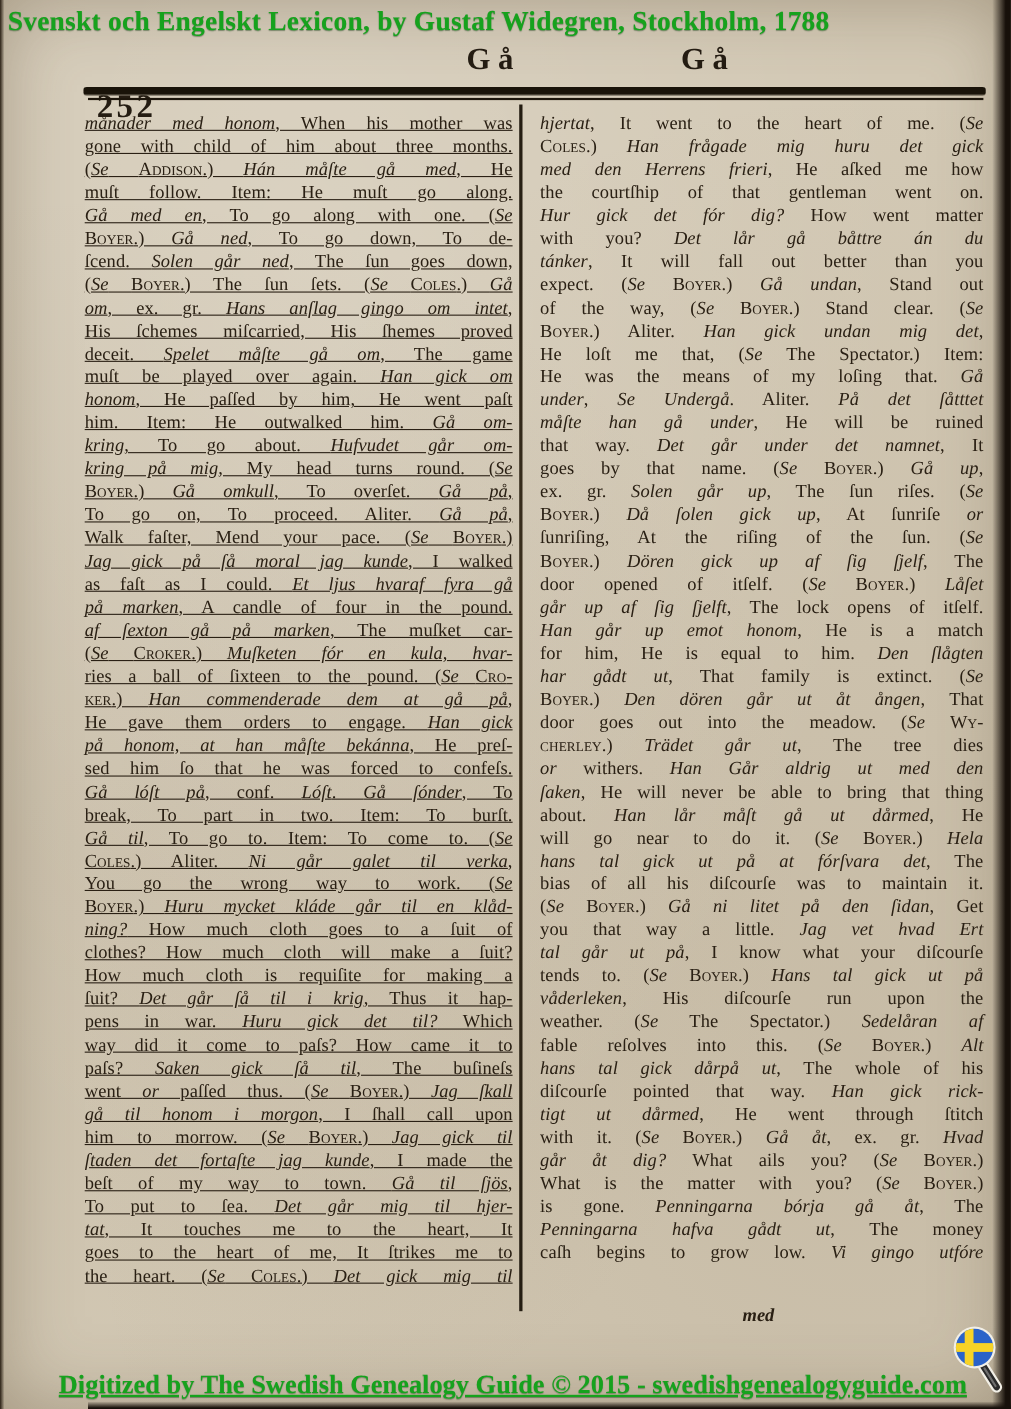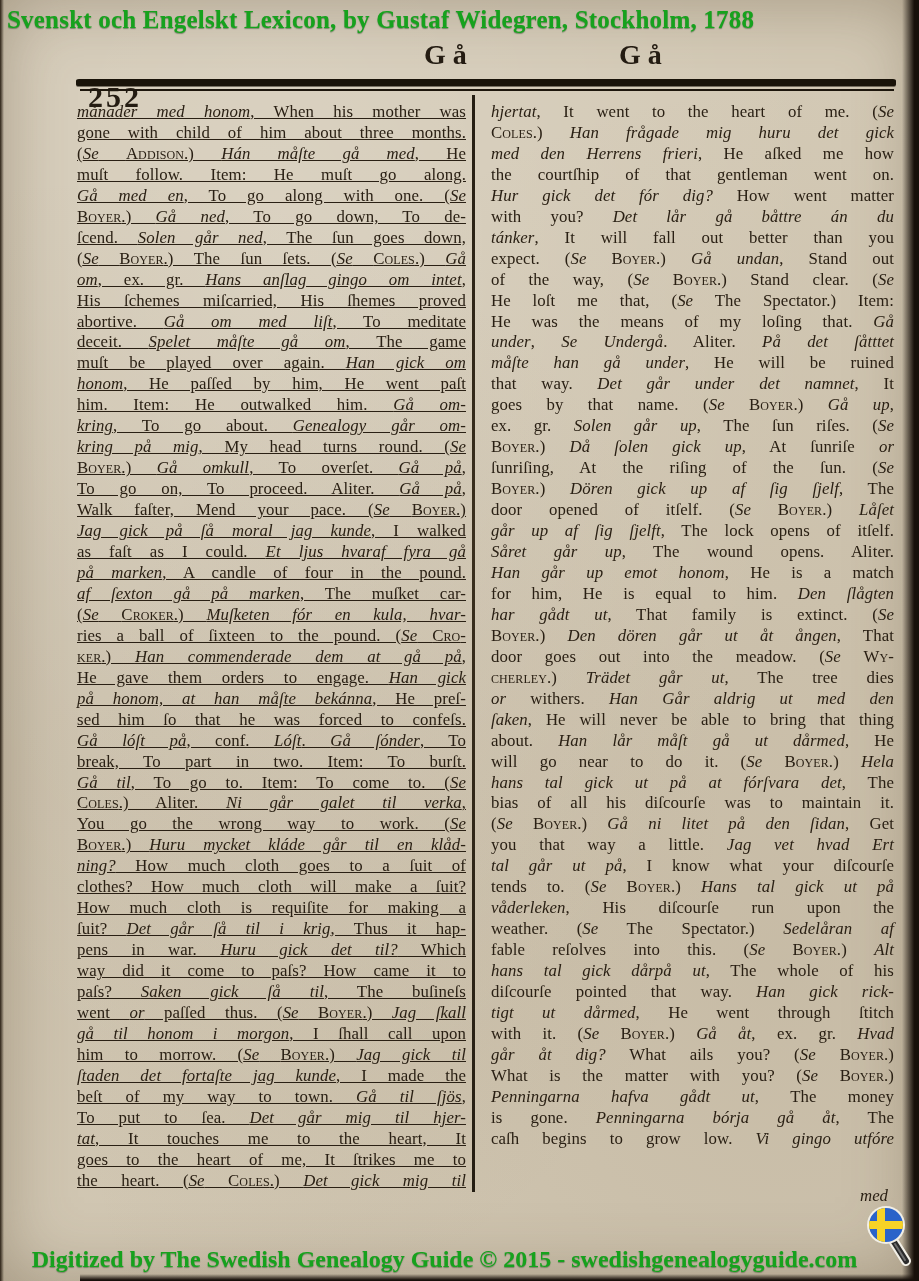--- a/index.html
+++ b/index.html
@@ -18,22 +18,22 @@
   
   .edge-left{position:absolute;left:0;top:0;bottom:0;width:4px;
     background:linear-gradient(to right,#2b2115,rgba(43,33,21,0));}
   .edge-right{position:absolute;right:0;top:0;bottom:0;width:17px;
     background:linear-gradient(to right,rgba(20,14,8,0),#17100a 72%);}
   .edge-bottom{position:absolute;left:80px;right:0;bottom:0;height:7px;
     background:linear-gradient(to bottom,rgba(20,14,8,0),#17100a 85%);}
   
   .ov-title{position:absolute;left:7px;top:6px;font-size:25px;font-weight:bold;
     color:#16a21d;text-shadow:0 1px 1px rgba(20,60,20,.45);letter-spacing:.2px;}
-  .ov-footer{position:absolute;left:0;right:30px;bottom:8px;text-align:center;
-    font-size:24px;font-weight:bold;color:#16a21d;text-shadow:0 1px 1px rgba(20,60,20,.4);}
+  .ov-footer{position:absolute;left:0;right:40px;bottom:8px;text-align:right;
+    font-size:24px;font-weight:bold;color:#16a21d;text-shadow:0 1px 1px rgba(20,60,20,.4);text-decoration:underline;}
   
   .pg-num{position:absolute;left:88px;top:44px;font-size:30px;font-weight:bold;
     letter-spacing:3px;color:#241c12;margin-top:36px;}
   .rh{position:absolute;top:39px;font-size:28px;font-weight:bold;color:#241c12;letter-spacing:7px;}
   .rh-left{left:424px;}
   .rh-right{left:619px;}
   
   .head-rule{position:absolute;left:76px;right:23px;top:79px;height:7px;
     background:#191309;border-radius:3px/2px;box-shadow:0 1px 0 rgba(25,19,9,.5);}
   .head-rule:after{content:"";position:absolute;left:4px;right:2px;top:10px;height:2px;
@@ -41,22 +41,22 @@
   .col-divider{position:absolute;left:472px;top:95px;bottom:89px;width:3px;
     background:linear-gradient(to bottom,#241d12,#3a2f1e 40%,#241d12);}
   
   .col{position:absolute;top:102px;font-size:16.8px;line-height:20.95px;color:#2a2014;}
   .col-left{left:77px;width:389px;text-decoration:underline;}
   .col-right{left:491px;width:403px;}
   .tline{text-align:justify;text-align-last:justify;-moz-text-align-last:justify;
     white-space:nowrap;letter-spacing:.1px;}
   .tline .it{font-style:italic;}
   .tline .sc{font-variant:small-caps;}
-  .catchword{position:absolute;left:491px;width:403px;top:1186px;text-align:right;
-    font-size:16.8px;font-style:italic;font-weight:normal;color:#2a2014;padding-right:6px;box-sizing:border-box;}
+  .catchword{position:absolute;left:491px;width:403px;top:1186px;text-align:center;
+    font-size:16.8px;font-style:italic;font-weight:bold;color:#2a2014;padding-right:6px;box-sizing:border-box;}
   
   .flag-icon{position:absolute;right:6px;bottom:14px;width:48px;height:64px;}
 </style>
 </head>
 <body>
 
 <div id="page">
 
   <div class="edge-left"></div>
   <div class="edge-right"></div>
@@ -75,26 +75,25 @@
       <div class="tline"><span class="it">månader med honom</span>, When his mother was</div>
       <div class="tline">gone with child of him about three months.</div>
       <div class="tline">(<span class="it">Se</span> <span class="sc">Addison</span>.) <span class="it">Hán måſte gå med</span>, He</div>
       <div class="tline">muſt follow. Item: He muſt go along.</div>
       <div class="tline"><span class="it">Gå med en</span>, To go along with one. (<span class="it">Se</span></div>
       <div class="tline"><span class="sc">Boyer</span>.) <span class="it">Gå ned</span>, To go down, To de-</div>
       <div class="tline">ſcend. <span class="it">Solen går ned</span>, The ſun goes down,</div>
       <div class="tline">(<span class="it">Se</span> <span class="sc">Boyer</span>.) The ſun ſets. (<span class="it">Se</span> <span class="sc">Coles</span>.) <span class="it">Gå</span></div>
       <div class="tline"><span class="it">om</span>, ex. gr. <span class="it">Hans anſlag gingo om intet</span>,</div>
       <div class="tline">His ſchemes miſcarried, His ſhemes proved</div>
-      <div class="tline">abortive. <span class="it">Gå om med liſt</span>, To meditate</div>
       <div class="tline">deceit. <span class="it">Spelet måſte gå om</span>, The game</div>
       <div class="tline">muſt be played over again. <span class="it">Han gick om</span></div>
       <div class="tline"><span class="it">honom</span>, He paſſed by him, He went paſt</div>
       <div class="tline">him. Item: He outwalked him. <span class="it">Gå om-</span></div>
-      <div class="tline"><span class="it">kring</span>, To go about. <span class="it">Genealogy går om-</span></div>
+      <div class="tline"><span class="it">kring</span>, To go about. <span class="it">Hufvudet går om-</span></div>
       <div class="tline"><span class="it">kring på mig</span>, My head turns round. (<span class="it">Se</span></div>
       <div class="tline"><span class="sc">Boyer</span>.) <span class="it">Gå omkull</span>, To overſet. <span class="it">Gå på</span>,</div>
       <div class="tline">To go on, To proceed. Aliter. <span class="it">Gå på</span>,</div>
       <div class="tline">Walk faſter, Mend your pace. (<span class="it">Se</span> <span class="sc">Boyer</span>.)</div>
       <div class="tline"><span class="it">Jag gick på ſå moral jag kunde</span>, I walked</div>
       <div class="tline">as faſt as I could. <span class="it">Et ljus hvaraf fyra gå</span></div>
       <div class="tline"><span class="it">på marken</span>, A candle of four in the pound.</div>
       <div class="tline"><span class="it">af ſexton gå på marken</span>, The muſket car-</div>
       <div class="tline">(<span class="it">Se</span> <span class="sc">Croker</span>.) <span class="it">Muſketen fór en kula, hvar-</span></div>
       <div class="tline">ries a ball of ſixteen to the pound. (<span class="it">Se</span> <span class="sc">Cro</span>-</div>
@@ -128,33 +127,33 @@
   <div class="col col-right" id="col-right">
       <div class="tline"><span class="it">hjertat</span>, It went to the heart of me. (<span class="it">Se</span></div>
       <div class="tline"><span class="sc">Coles</span>.) <span class="it">Han frågade mig huru det gick</span></div>
       <div class="tline"><span class="it">med den Herrens frieri</span>, He aſked me how</div>
       <div class="tline">the courtſhip of that gentleman went on.</div>
       <div class="tline"><span class="it">Hur gick det fór dig?</span> How went matter</div>
       <div class="tline">with you? <span class="it">Det lår gå båttre án du</span></div>
       <div class="tline"><span class="it">tánker</span>, It will fall out better than you</div>
       <div class="tline">expect. (<span class="it">Se</span> <span class="sc">Boyer</span>.) <span class="it">Gå undan</span>, Stand out</div>
       <div class="tline">of the way, (<span class="it">Se</span> <span class="sc">Boyer</span>.) Stand clear. (<span class="it">Se</span></div>
+      <div class="tline"><span class="sc">Boyer</span>.) Aliter. <span class="it">Han gick undan mig det</span>,</div>
       <div class="tline">He loſt me that, (<span class="it">Se</span> The Spectator.) Item:</div>
       <div class="tline">He was the means of my loſing that. <span class="it">Gå</span></div>
       <div class="tline"><span class="it">under</span>, <span class="it">Se Undergå</span>. Aliter. <span class="it">På det ſåtttet</span></div>
       <div class="tline"><span class="it">måſte han gå under</span>, He will be ruined</div>
       <div class="tline">that way. <span class="it">Det går under det namnet</span>, It</div>
       <div class="tline">goes by that name. (<span class="it">Se</span> <span class="sc">Boyer</span>.) <span class="it">Gå up</span>,</div>
       <div class="tline">ex. gr. <span class="it">Solen går up</span>, The ſun riſes. (<span class="it">Se</span></div>
       <div class="tline"><span class="sc">Boyer</span>.) <span class="it">Då ſolen gick up</span>, At ſunriſe <span class="it">or</span></div>
       <div class="tline">ſunriſing, At the riſing of the ſun. (<span class="it">Se</span></div>
       <div class="tline"><span class="sc">Boyer</span>.) <span class="it">Dören gick up af ſig ſjelf</span>, The</div>
       <div class="tline">door opened of itſelf. (<span class="it">Se</span> <span class="sc">Boyer</span>.) <span class="it">Låſet</span></div>
       <div class="tline"><span class="it">går up af ſig ſjelft</span>, The lock opens of itſelf.</div>
-      <div class="tline"><span class="it">Såret går up</span>, The wound opens. Aliter.</div>
       <div class="tline"><span class="it">Han går up emot honom</span>, He is a match</div>
       <div class="tline">for him, He is equal to him. <span class="it">Den ſlågten</span></div>
       <div class="tline"><span class="it">har gådt ut</span>, That family is extinct. (<span class="it">Se</span></div>
       <div class="tline"><span class="sc">Boyer</span>.) <span class="it">Den dören går ut åt ången</span>, That</div>
       <div class="tline">door goes out into the meadow. (<span class="it">Se</span> <span class="sc">Wy</span>-</div>
       <div class="tline"><span class="sc">cherley</span>.) <span class="it">Trädet går ut</span>, The tree dies</div>
       <div class="tline"><span class="it">or</span> withers. <span class="it">Han Går aldrig ut med den</span></div>
       <div class="tline"><span class="it">ſaken</span>, He will never be able to bring that thing</div>
       <div class="tline">about. <span class="it">Han lår måſt gå ut dårmed</span>, He</div>
       <div class="tline">will go near to do it. (<span class="it">Se</span> <span class="sc">Boyer</span>.) <span class="it">Hela</span></div>
@@ -166,22 +165,22 @@
       <div class="tline">tends to. (<span class="it">Se</span> <span class="sc">Boyer</span>.) <span class="it">Hans tal gick ut på</span></div>
       <div class="tline"><span class="it">våderleken</span>, His diſcourſe run upon the</div>
       <div class="tline">weather. (<span class="it">Se</span> The Spectator.) <span class="it">Sedelåran af</span></div>
       <div class="tline">fable reſolves into this. (<span class="it">Se</span> <span class="sc">Boyer</span>.) <span class="it">Alt</span></div>
       <div class="tline"><span class="it">hans tal gick dårpå ut</span>, The whole of his</div>
       <div class="tline">diſcourſe pointed that way. <span class="it">Han gick rick-</span></div>
       <div class="tline"><span class="it">tigt ut dårmed</span>, He went through ſtitch</div>
       <div class="tline">with it. (<span class="it">Se</span> <span class="sc">Boyer</span>.) <span class="it">Gå åt</span>, ex. gr. <span class="it">Hvad</span></div>
       <div class="tline"><span class="it">går åt dig?</span> What ails you? (<span class="it">Se</span> <span class="sc">Boyer</span>.)</div>
       <div class="tline">What is the matter with you? (<span class="it">Se</span> <span class="sc">Boyer</span>.)</div>
+      <div class="tline">is gone. <span class="it">Penningarna bórja gå åt</span>, The</div>
       <div class="tline"><span class="it">Penningarna hafva gådt ut</span>, The money</div>
-      <div class="tline">is gone. <span class="it">Penningarna bórja gå åt</span>, The</div>
       <div class="tline">caſh begins to grow low. <span class="it">Vi gingo utfóre</span></div>
     </div>
 
   <div class="catchword">med</div>
 
   <div class="ov-footer">Digitized by The Swedish Genealogy Guide © 2015 - swedishgenealogyguide.com</div>
 
   <svg class="flag-icon" viewBox="0 0 48 64" xmlns="http://www.w3.org/2000/svg">
     <line x1="29" y1="39" x2="41" y2="58" stroke="#f2efe6" stroke-width="10" stroke-linecap="round"></line>
     <line x1="29" y1="39" x2="41" y2="58" stroke="#2b2b2b" stroke-width="6" stroke-linecap="round"></line>

